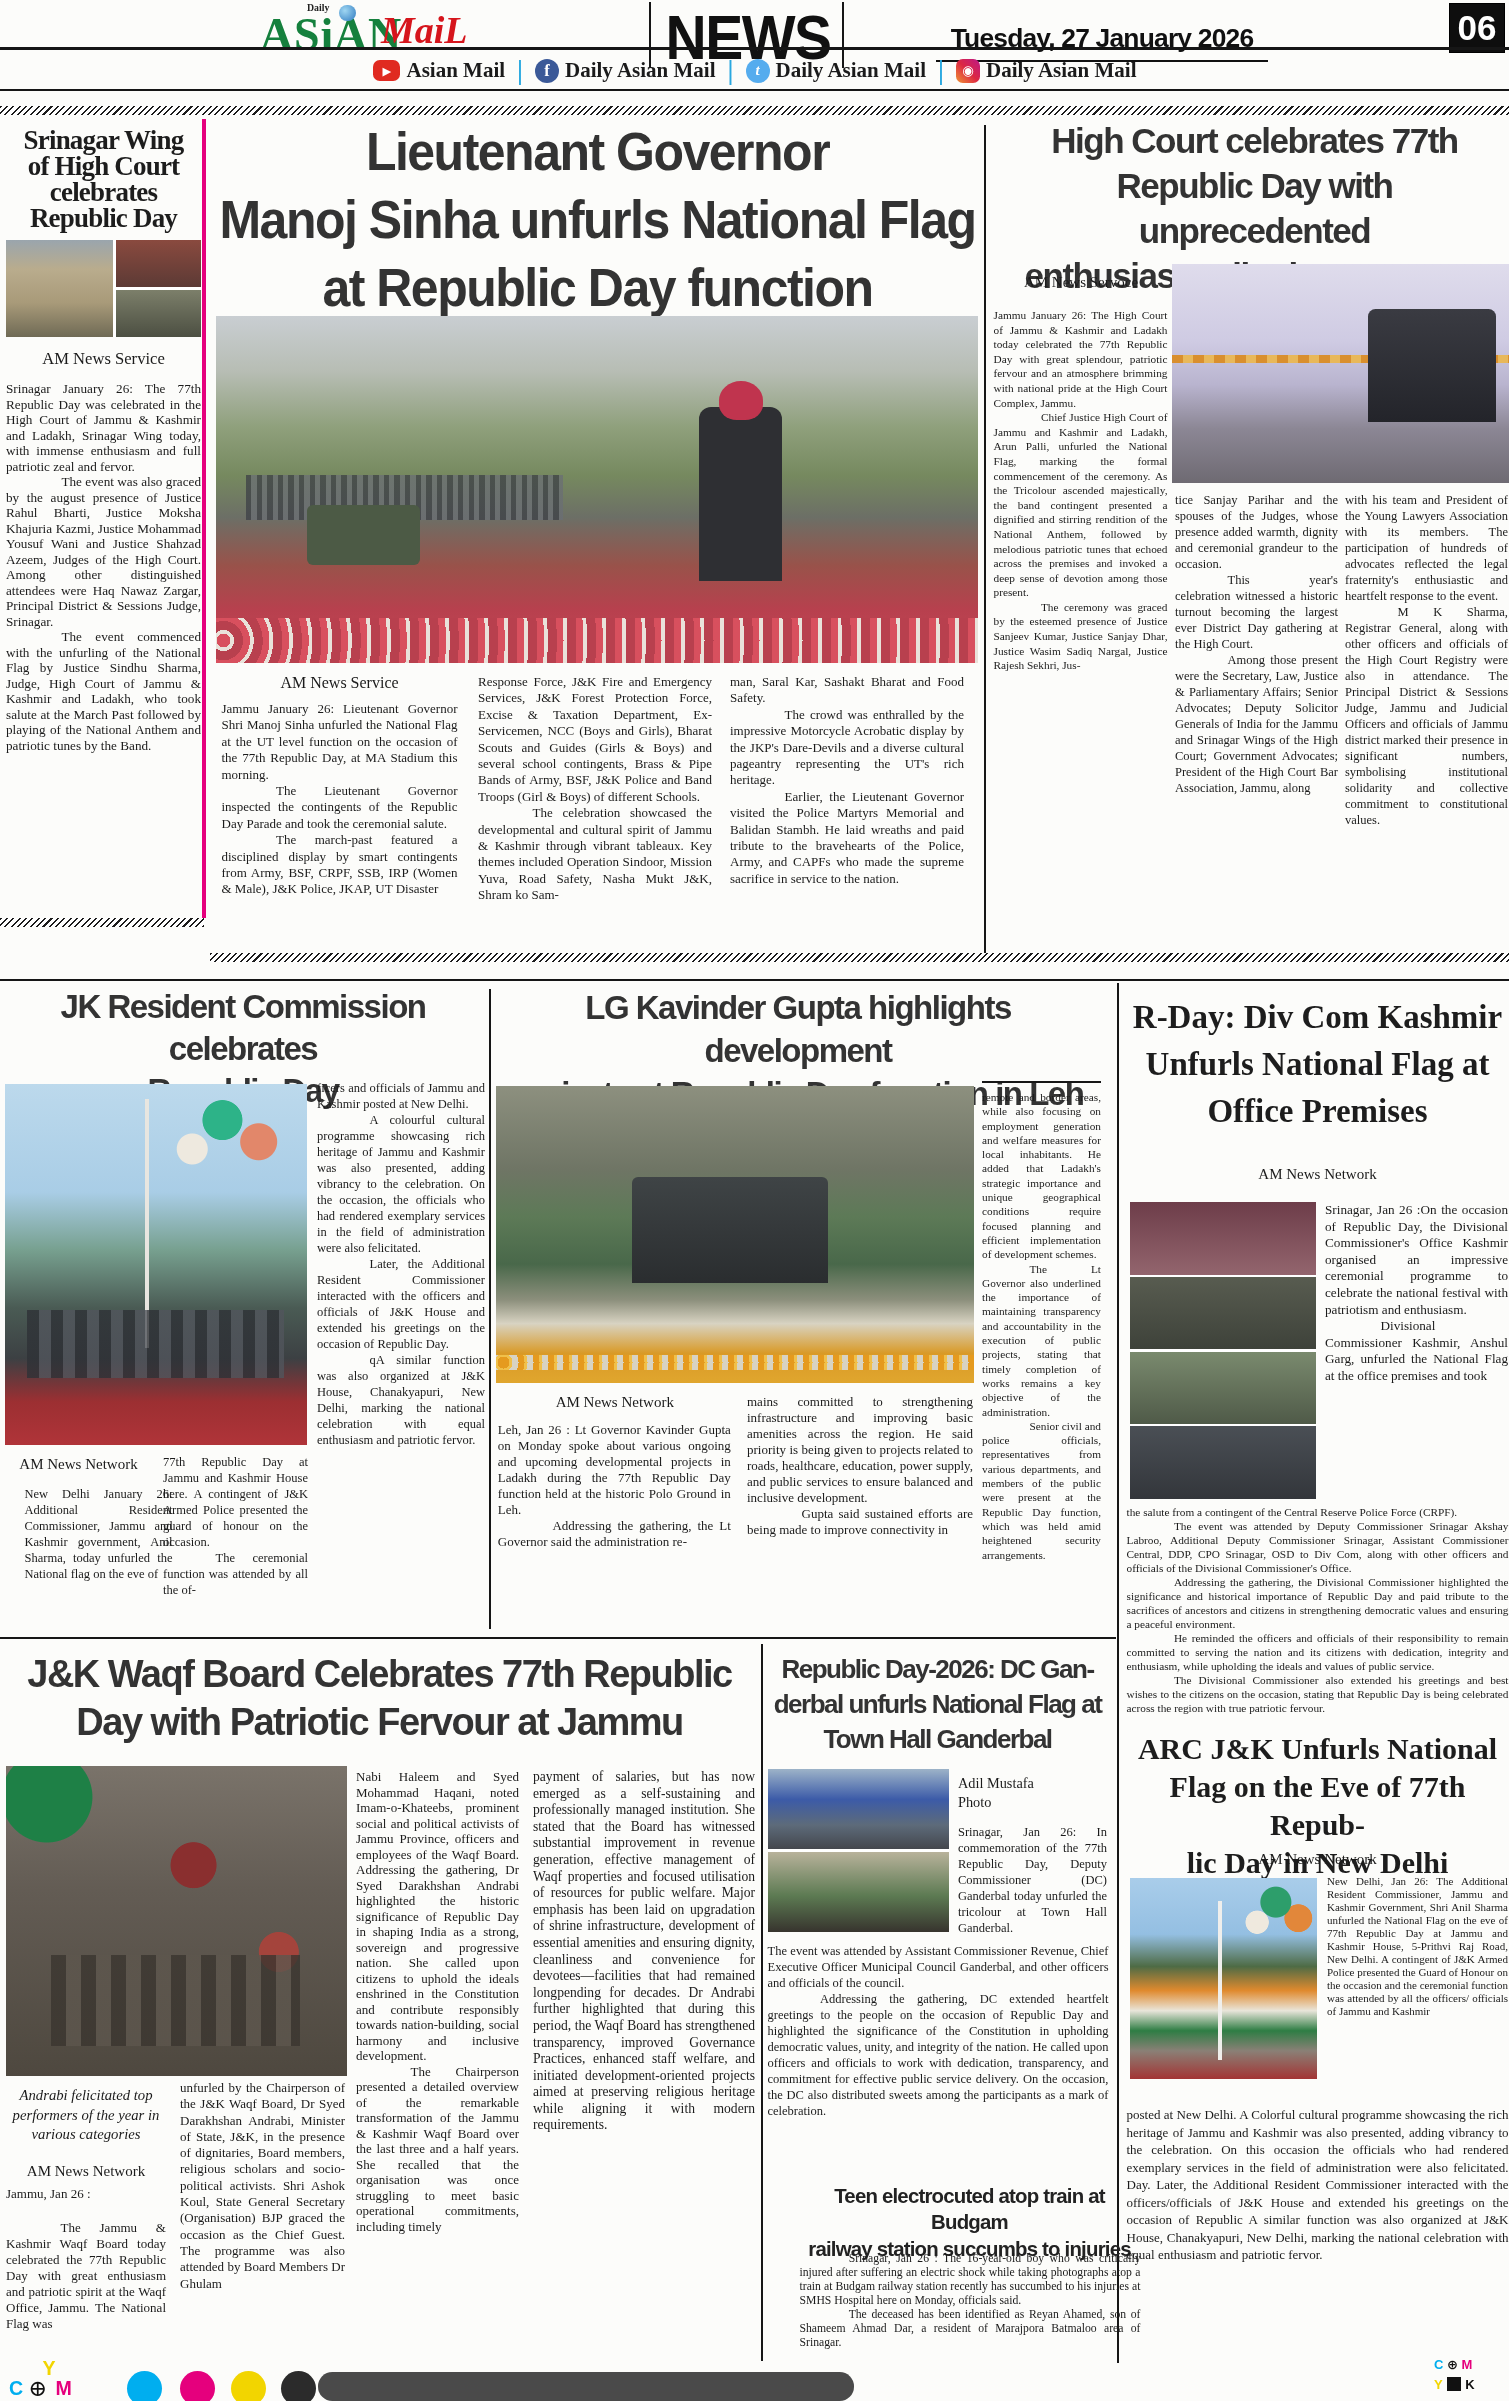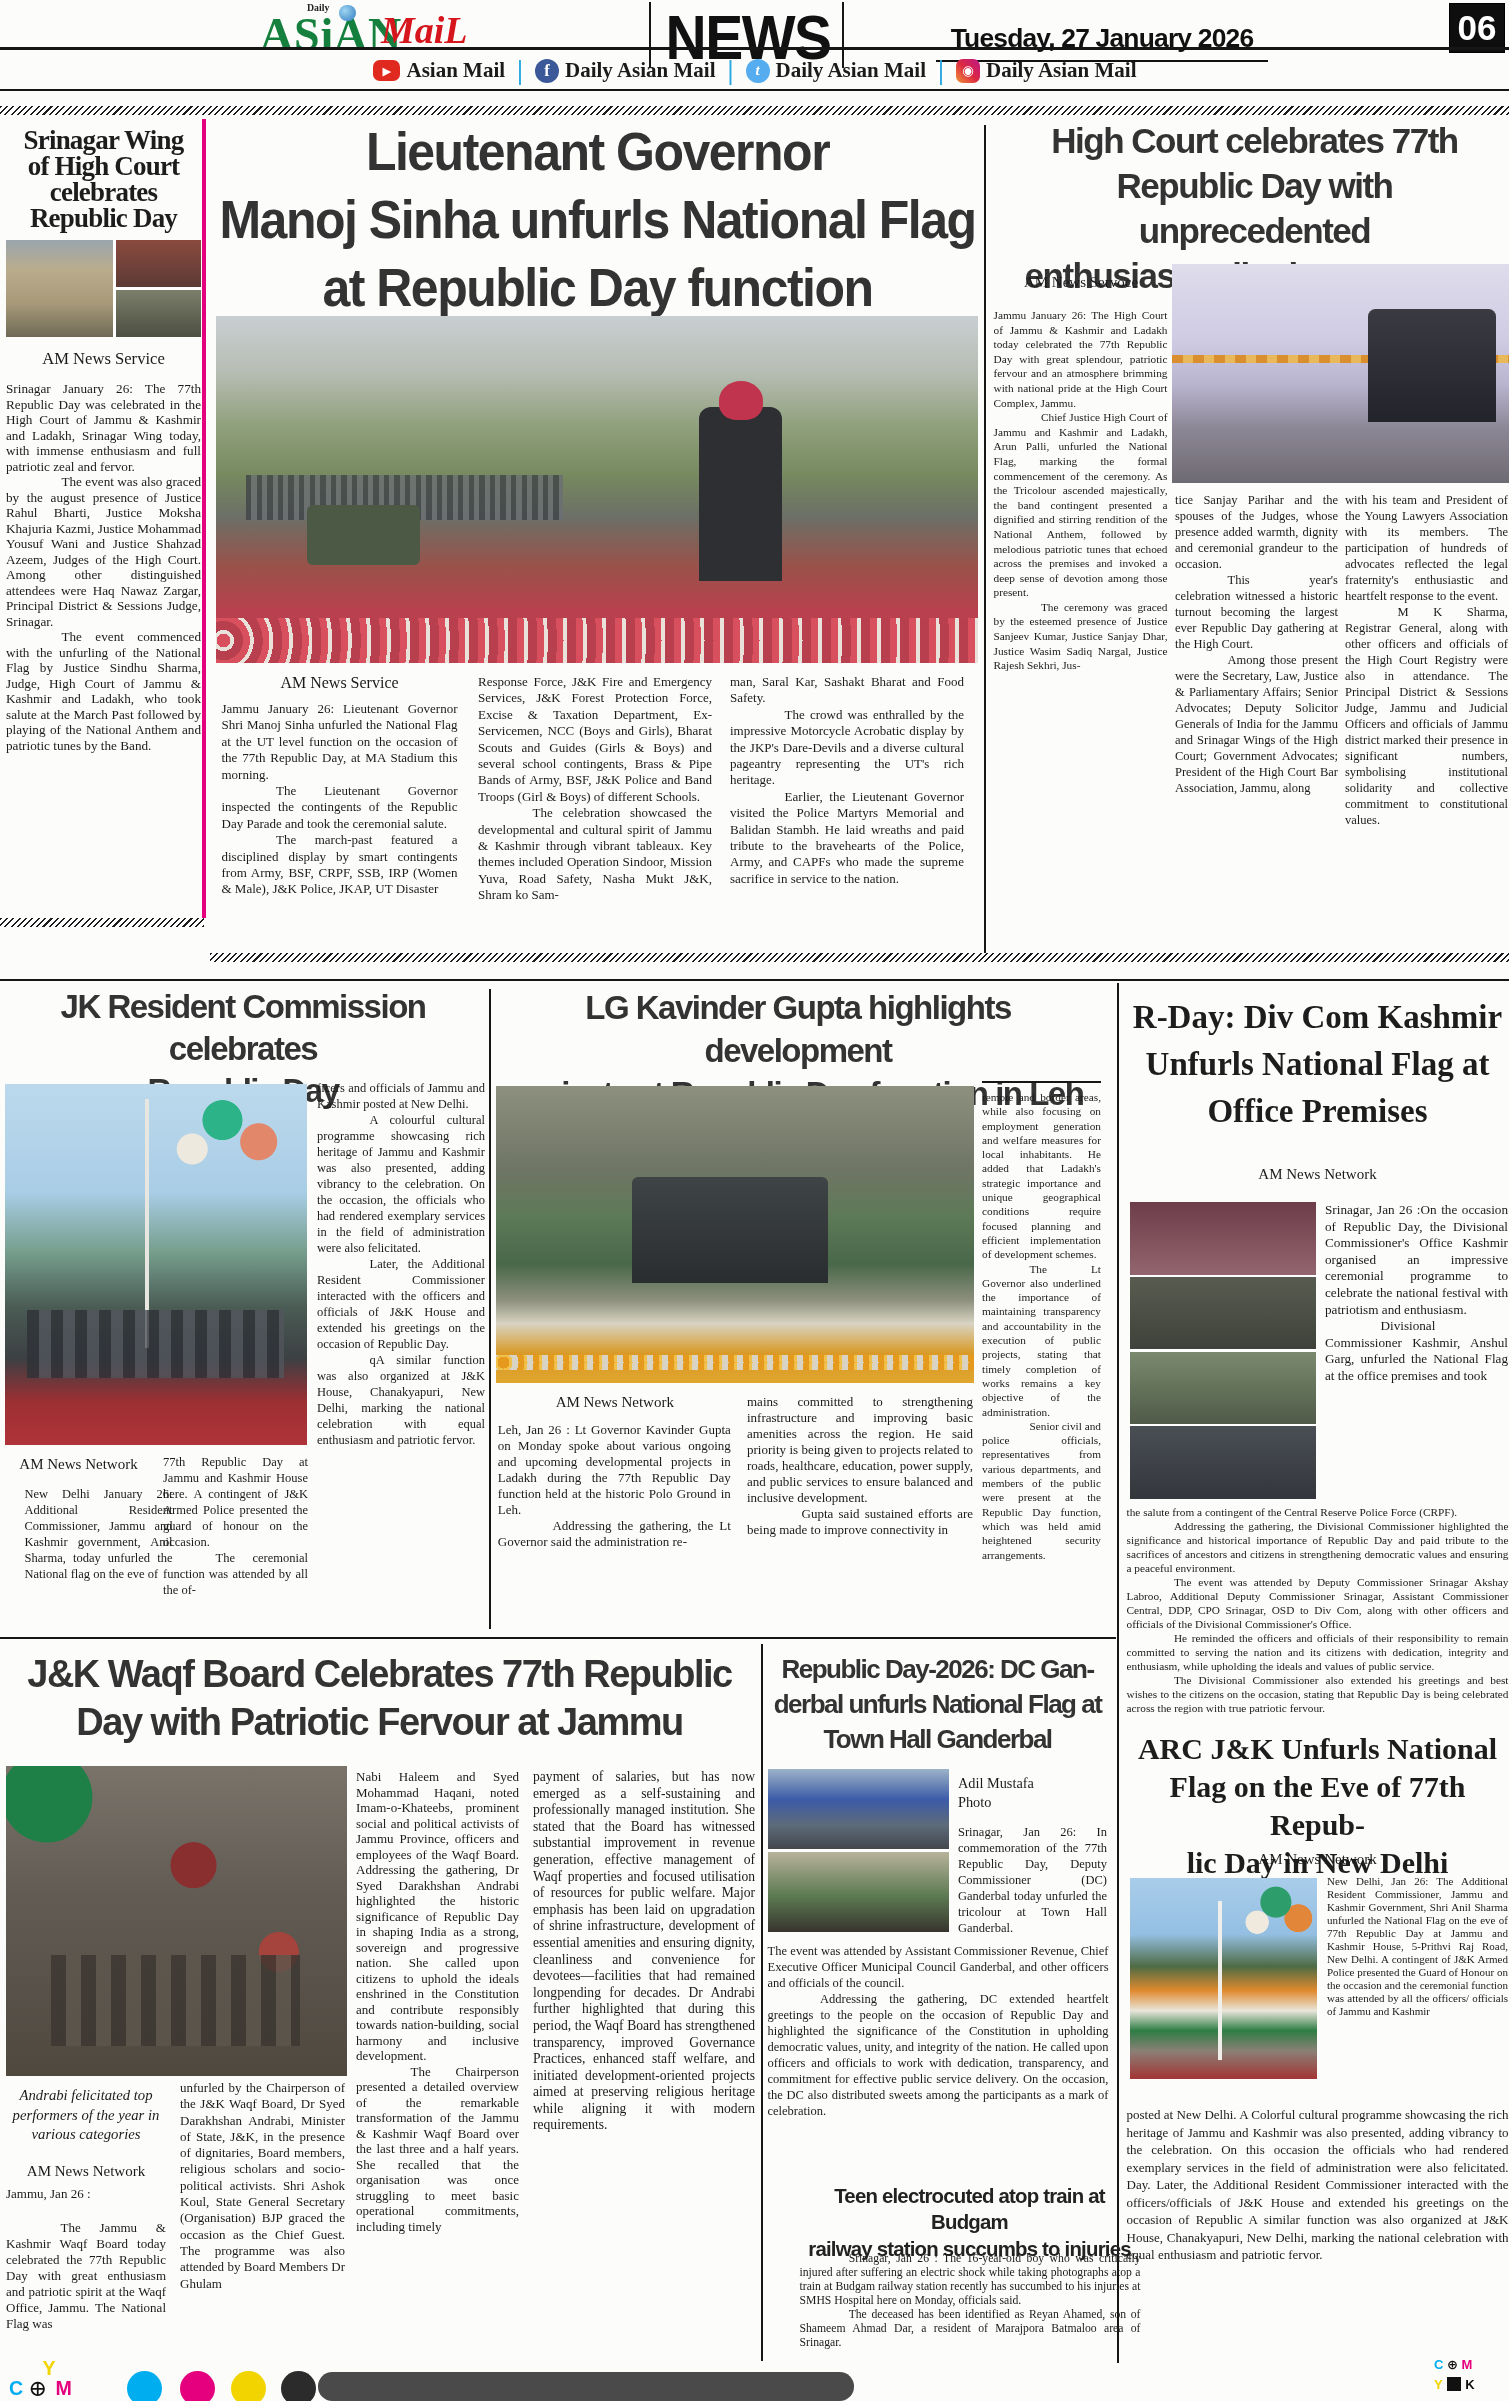--- a/index.html
+++ b/index.html
@@ -139,21 +139,21 @@
       <div class="abs" style="left:0;top:91px;width:337px;height:7.5px;background:repeating-linear-gradient(90deg,#d98f2e 0 10.6px,#e8b85a 10.6px 21px);"></div>
       <div class="abs" style="left:196px;top:45px;width:128px;height:113px;background:linear-gradient(180deg,#3a3b42,#23242a);border-radius:7.5px 7.5px 0 0;"></div>
     </div>
     <div class="abs" style="left:4.5px;top:190px;width:174px;font-size:11.3px;line-height:14.6px;">
       <p class="bp">Jammu January 26: The High Court of Jammu &amp; Kashmir and Ladakh today celebrated the 77th Republic Day with great splendour, patriotic fervour and an atmosphere brimming with national pride at the High Court Complex, Jammu.</p>
       <p class="bp ind">Chief Justice High Court of Jammu and Kashmir and Ladakh, Arun Palli, unfurled the National Flag, marking the formal commencement of the ceremony. As the Tricolour ascended majestically, the band contingent presented a dignified and stirring rendition of the National Anthem, followed by melodious patriotic tunes that echoed across the premises and invoked a deep sense of devotion among those present.</p>
       <p class="bp ind">The ceremony was graced by the esteemed presence of Justice Sanjeev Kumar, Justice Sanjay Dhar, Justice Wasim Sadiq Nargal, Justice Rajesh Sekhri, Jus-</p>
     </div>
     <div class="abs" style="left:186px;top:374px;width:163px;font-size:12.5px;line-height:16px;">
       <p class="bp">tice Sanjay Parihar and the spouses of the Judges, whose presence added warmth, dignity and ceremonial grandeur to the occasion.</p>
-      <p class="bp ind">This year's celebration witnessed a historic turnout becoming the largest ever Republic Day gathering at the High Court.</p>
+      <p class="bp ind">This year's celebration witnessed a historic turnout becoming the largest ever District Day gathering at the High Court.</p>
       <p class="bp ind">Among those present were the Secretary, Law, Justice &amp; Parliamentary Affairs; Senior Advocates; Deputy Solicitor Generals of India for the Jammu and Srinagar Wings of the High Court; Government Advocates; President of the High Court Bar Association, Jammu, along</p>
     </div>
     <div class="abs" style="left:356px;top:374px;width:163px;font-size:12.5px;line-height:16px;">
       <p class="bp">with his team and President of the Young Lawyers Association with its members. The participation of hundreds of advocates reflected the legal fraternity's enthusiastic and heartfelt response to the event.</p>
       <p class="bp ind">M K Sharma, Registrar General, along with other officers and officials of the High Court Registry were also in attendance. The Principal District &amp; Sessions Judge, Jammu and Judicial Officers and officials of Jammu district marked their presence in significant numbers, symbolising institutional solidarity and collective commitment to constitutional values.</p>
     </div>
   </section>
 
   <div class="abs hatch" style="left:210px;top:953px;width:1300px;height:9px;"></div>
   <div class="abs hline" style="left:0;top:979px;width:1510px;"></div>
@@ -229,22 +229,22 @@
       <div style="flex:1;background:linear-gradient(180deg,#585c50,#3e423a);"></div>
       <div style="flex:1;background:linear-gradient(180deg,#7a8a6e,#4f5a48);"></div>
       <div style="flex:1;background:linear-gradient(180deg,#4a4f55,#33363b);"></div>
     </div>
     <div class="abs" style="left:200px;top:216px;width:183px;font-size:13.2px;line-height:16.6px;">
       <p class="bp">Srinagar, Jan 26 :On the occasion of Republic Day, the Divisional Commissioner's Office Kashmir organised an impressive ceremonial programme to celebrate the national festival with patriotism and enthusiasm.</p>
       <p class="bp ind">Divisional Commissioner Kashmir, Anshul Garg, unfurled the National Flag at the office premises and took</p>
     </div>
     <div class="abs" style="left:1.5px;top:519px;width:382px;font-size:11.3px;line-height:14px;">
       <p class="bp">the salute from a contingent of the Central Reserve Police Force (CRPF).</p>
+      <p class="bp ind">The event was attended by Deputy Commissioner Srinagar Akshay Labroo, Additional Deputy Commissioner Srinagar, Assistant Commissioner Central, DDP, CPO Srinagar, OSD to Div Com, along with other officers and officials of the Divisional Commissioner's Office.</p>
       <p class="bp ind">Addressing the gathering, the Divisional Commissioner highlighted the significance and historical importance of Republic Day and paid tribute to the sacrifices of ancestors and citizens in strengthening democratic values and ensuring a peaceful environment.</p>
-      <p class="bp ind">The event was attended by Deputy Commissioner Srinagar Akshay Labroo, Additional Deputy Commissioner Srinagar, Assistant Commissioner Central, DDP, CPO Srinagar, OSD to Div Com, along with other officers and officials of the Divisional Commissioner's Office.</p>
       <p class="bp ind">He reminded the officers and officials of their responsibility to remain committed to serving the nation and its citizens with dedication, integrity and enthusiasm, while upholding the ideals and values of public service.</p>
       <p class="bp ind">The Divisional Commissioner also extended his greetings and best wishes to the citizens on the occasion, stating that Republic Day is being celebrated across the region with true patriotic fervour.</p>
     </div>
   </section>
 
   <div class="abs hline" style="left:0;top:1637px;width:1116px;"></div>
 
   <section class="abs clip" style="left:0;top:1644px;width:759px;height:719px;">
     <div class="hl-sans" style="font-size:38px;line-height:48px;padding-top:6px;">
       <div>J&amp;K Waqf Board Celebrates 77th Republic</div>

